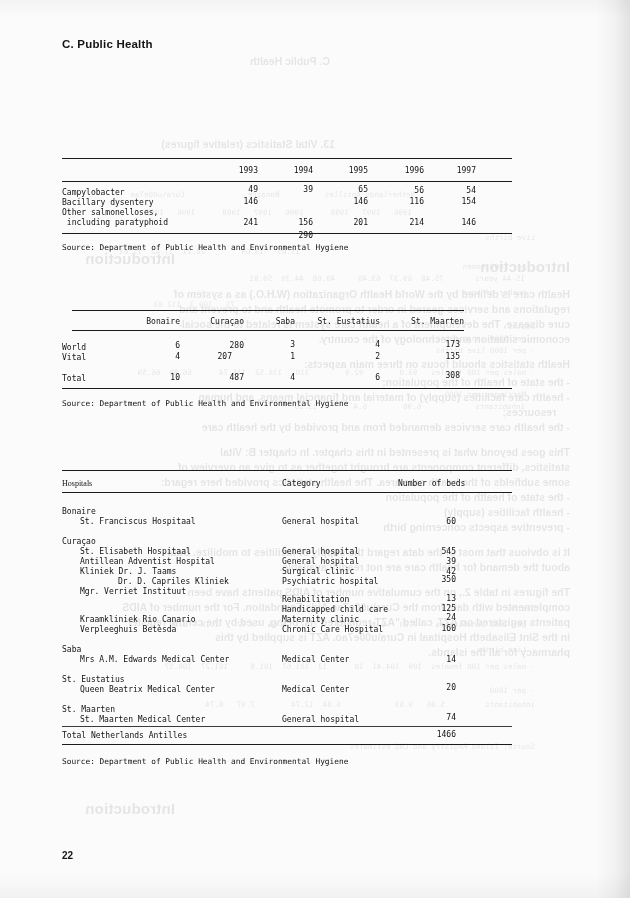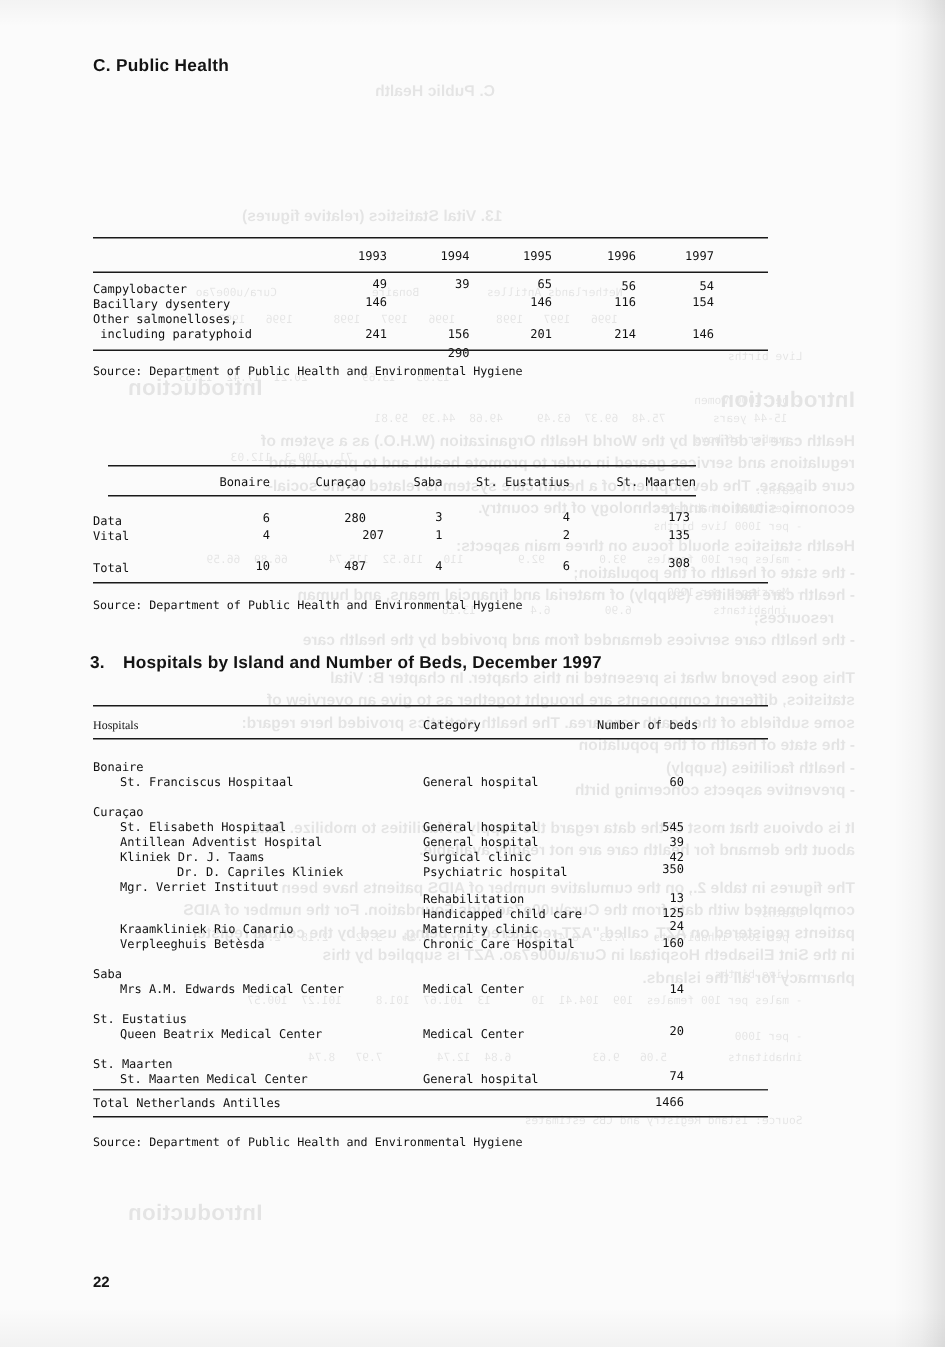--- a/index.html
+++ b/index.html
@@ -208,46 +208,45 @@
 
     <div class="rule" style="left:72px; top:310px; width:392px;"></div>
     <div class="rule" style="left:72px; top:330px; width:392px;"></div>
 
     <div class="tx r" style="left:120px; top:317px; width:60px;">Bonaire</div>
     <div class="tx r" style="left:182px; top:317px; width:62px;">Curaçao</div>
     <div class="tx r" style="left:245px; top:317px; width:50px;">Saba</div>
     <div class="tx r" style="left:292px; top:317px; width:88px;">St. Eustatius</div>
     <div class="tx r" style="left:382px; top:317px; width:82px;">St. Maarten</div>
 
-    <div class="tx" style="left:62px; top:343px;">Data</div>
+    <div class="tx" style="left:62px; top:343px;">World</div>
     <div class="tx r" style="left:120px; top:341px; width:60px;">6</div>
     <div class="tx r" style="left:182px; top:341px; width:62px;">280</div>
     <div class="tx r" style="left:245px; top:340px; width:50px;">3</div>
     <div class="tx r" style="left:292px; top:340px; width:88px;">4</div>
     <div class="tx r" style="left:382px; top:340px; width:78px;">173</div>
 
     <div class="tx" style="left:62px; top:353px;">Vital</div>
     <div class="tx r" style="left:120px; top:352px; width:60px;">4</div>
-    <div class="tx r" style="left:194px; top:352px; width:62px;">207</div>
+    <div class="tx r" style="left:170px; top:352px; width:62px;">207</div>
     <div class="tx r" style="left:245px; top:352px; width:50px;">1</div>
     <div class="tx r" style="left:292px; top:352px; width:88px;">2</div>
     <div class="tx r" style="left:382px; top:352px; width:78px;">135</div>
 
     <div class="tx" style="left:62px; top:374px;">Total</div>
     <div class="tx r" style="left:120px; top:373px; width:60px;">10</div>
     <div class="tx r" style="left:182px; top:373px; width:62px;">487</div>
     <div class="tx r" style="left:245px; top:373px; width:50px;">4</div>
     <div class="tx r" style="left:292px; top:373px; width:88px;">6</div>
     <div class="tx r" style="left:382px; top:371px; width:78px;">308</div>
 
     <div class="rule" style="left:62px; top:388px; width:450px;"></div>
 
     <div class="src" style="left:62px; top:399px;">Source: Department of Public Health and Environmental Hygiene</div>
 
-    <div class="sec-head" style="left:60px; top:436px;"><span class="num">3.</span><span>Hospitals by Island and Number of Beds, December 1997</span></div>
 
     <div class="rule" style="left:62px; top:470px; width:450px;"></div>
     <div class="rule" style="left:62px; top:492px; width:450px;"></div>
 
     <div class="tx" style="left:62px; top:479px;font-family:Liberation Serif, serif;">Hospitals</div>
     <div class="tx" style="left:282px; top:479px;">Category</div>
     <div class="tx" style="left:398px; top:479px;">Number of beds</div>
 
     <div class="tx" style="left:62px; top:507px;">Bonaire</div>
     <div class="tx" style="left:80px; top:517px;">St. Franciscus Hospitaal</div>

